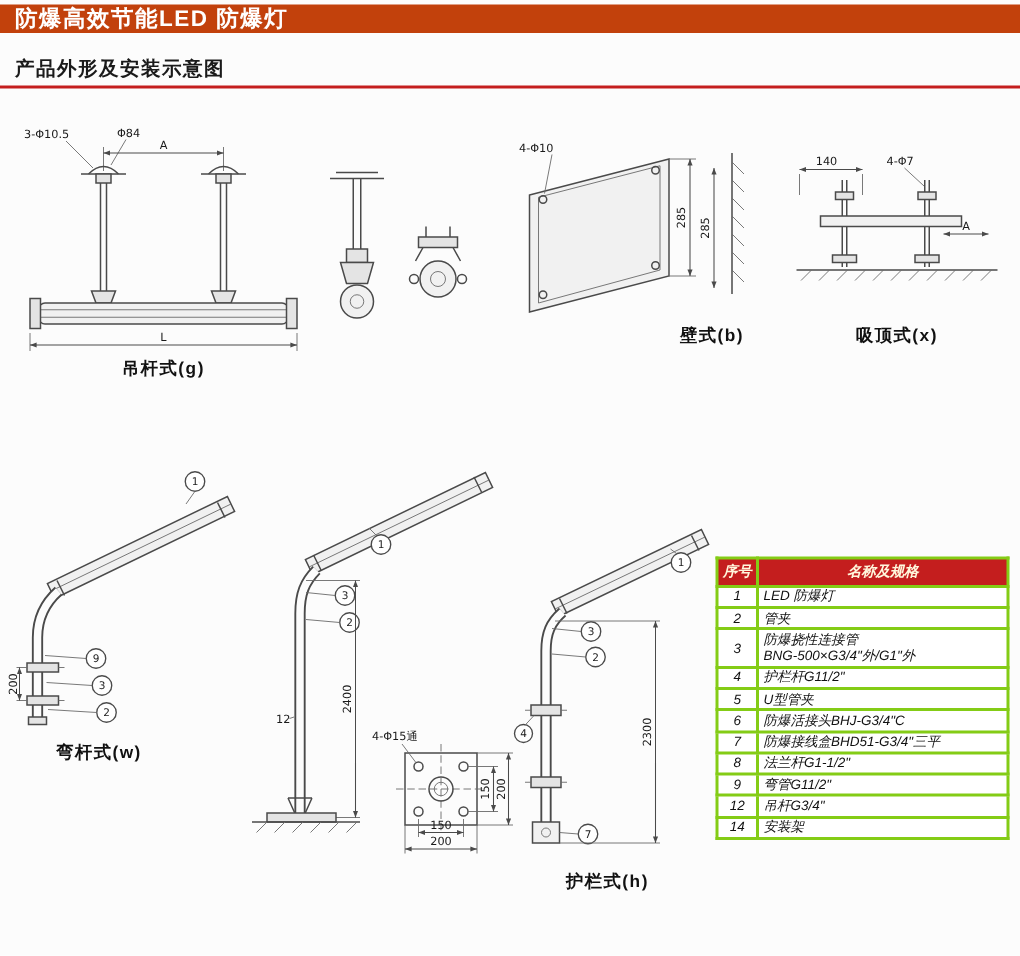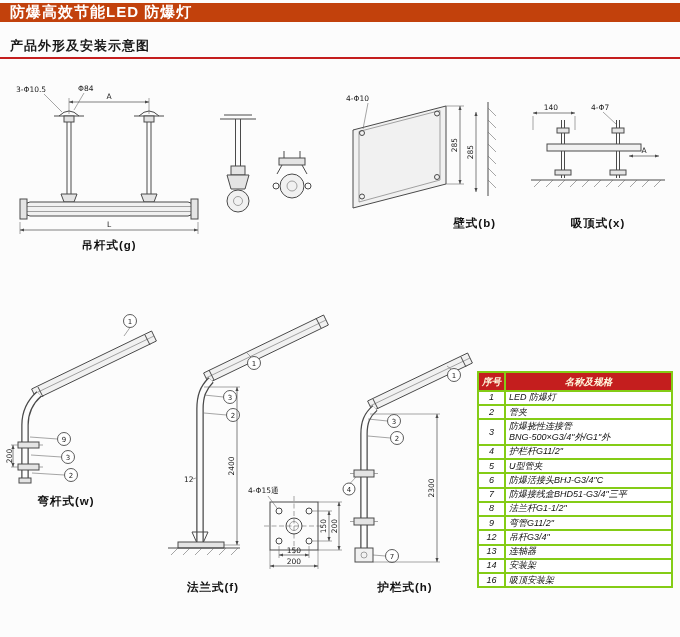--- a/index.html
+++ b/index.html
@@ -213,21 +213,20 @@
     <path class="thin" d="M122,258 V277 M170,258 V277"></path>
     <line class="dim" x1="122" y1="274" x2="170" y2="274"></line>
     <text class="dtm" x="146" y="271.5">200</text>
     <path class="thin" d="M164,219 H184 M164,249 H184"></path>
     <line class="dim" x1="181" y1="219" x2="181" y2="249"></line>
     <text class="dtm" x="178" y="234" transform="rotate(-90 178 234)">150</text>
     <path class="thin" d="M170,210 H194 M170,258 H194"></path>
     <line class="dim" x1="191" y1="210" x2="191" y2="258"></line>
     <text class="dtm" x="188.5" y="234" transform="rotate(-90 188.5 234)">200</text>
   </svg>
-  <div class="dlabel" style="left:148px; top:580px; width:130px;">法兰式(f)</div>
 
   <svg class="diagram" style="left:340px; top:322px;" width="135" height="258" viewBox="0 0 135 258">
     <polygon class="lnf" points="32.4,89 132.4,41 127.6,31 27.6,79"></polygon>
     <path class="thin" d="M30,84 L130,36"></path>
     <path class="ln" d="M38,87 L33,77 M126,45 L121,35"></path>
     <circle class="co" cx="114" cy="53" r="6.5"></circle>
     <text class="ct" x="114" y="55.5">1</text>
     <path class="thin" d="M111,47 L107,44"></path>
     <path class="tube-o" d="M35,86 C27,93 24,100 24,112 L24,226"></path>
     <path class="tube-i" d="M35,86 C27,93 24,100 24,112 L24,226"></path>
@@ -297,27 +296,19 @@
         </tr>
         <tr>
           <td class="col-num">9</td>
           <td class="col-name">弯管G11/2"</td>
         </tr>
         <tr>
           <td class="col-num">12</td>
           <td class="col-name">吊杆G3/4"</td>
         </tr>
         <tr>
-          <td class="col-num">13</td>
-          <td class="col-name">连轴器</td>
-        </tr>
-        <tr>
           <td class="col-num">14</td>
           <td class="col-name">安装架</td>
         </tr>
-        <tr>
-          <td class="col-num">16</td>
-          <td class="col-name">吸顶安装架</td>
-        </tr>
       </tbody>
   </table>
 
 </div>
 
 </body></html>

